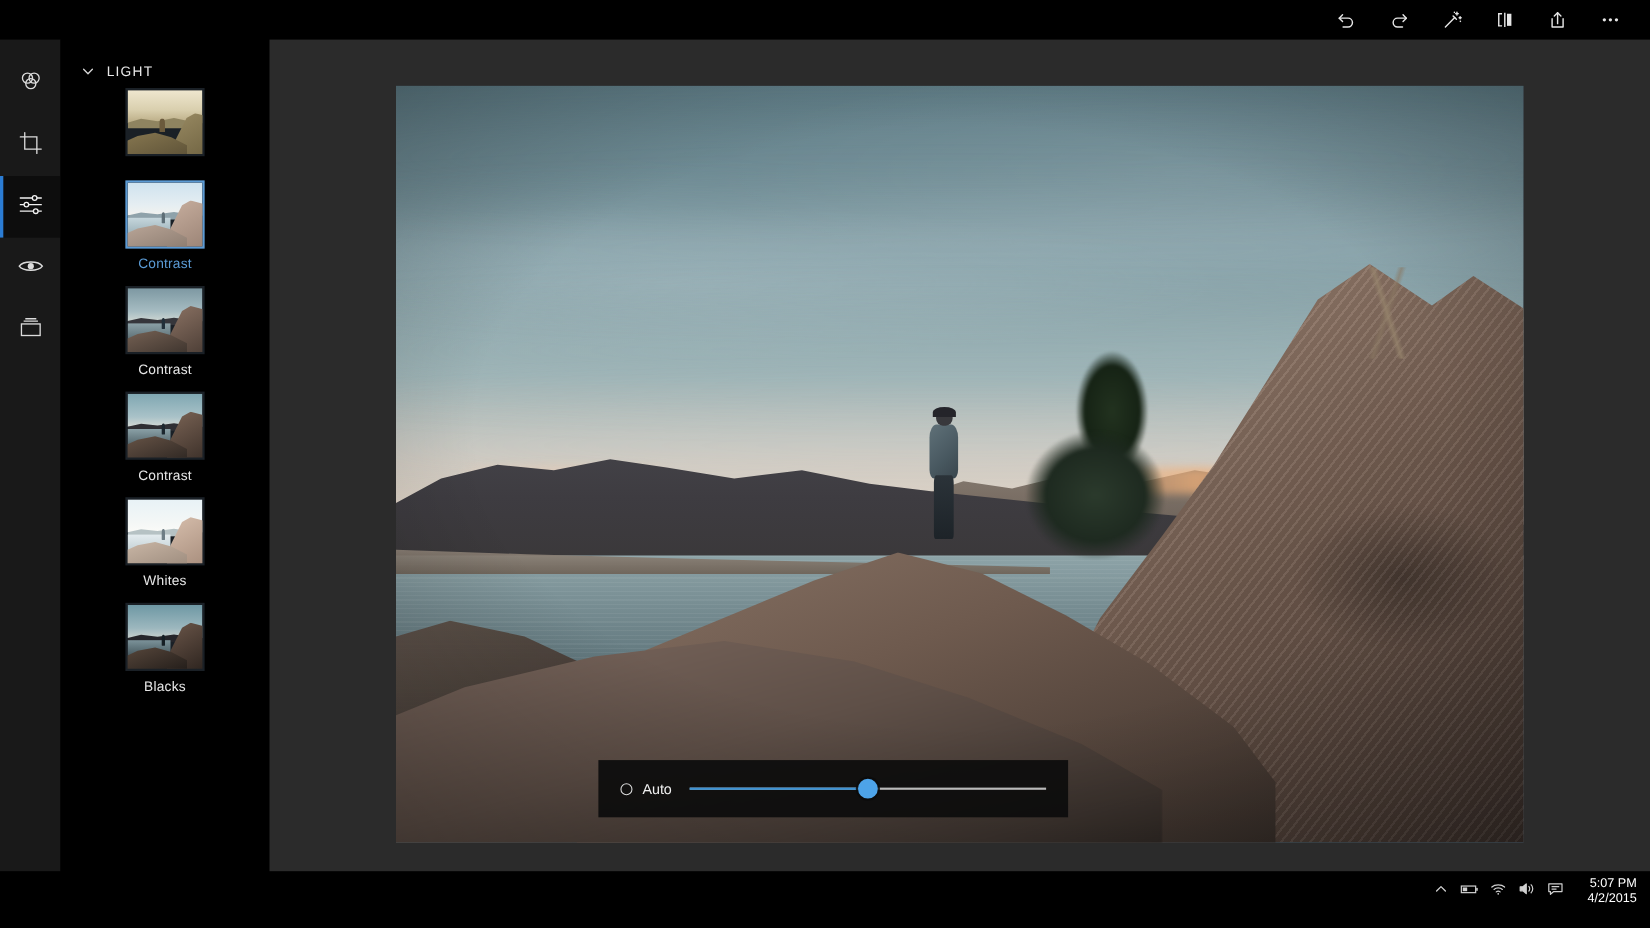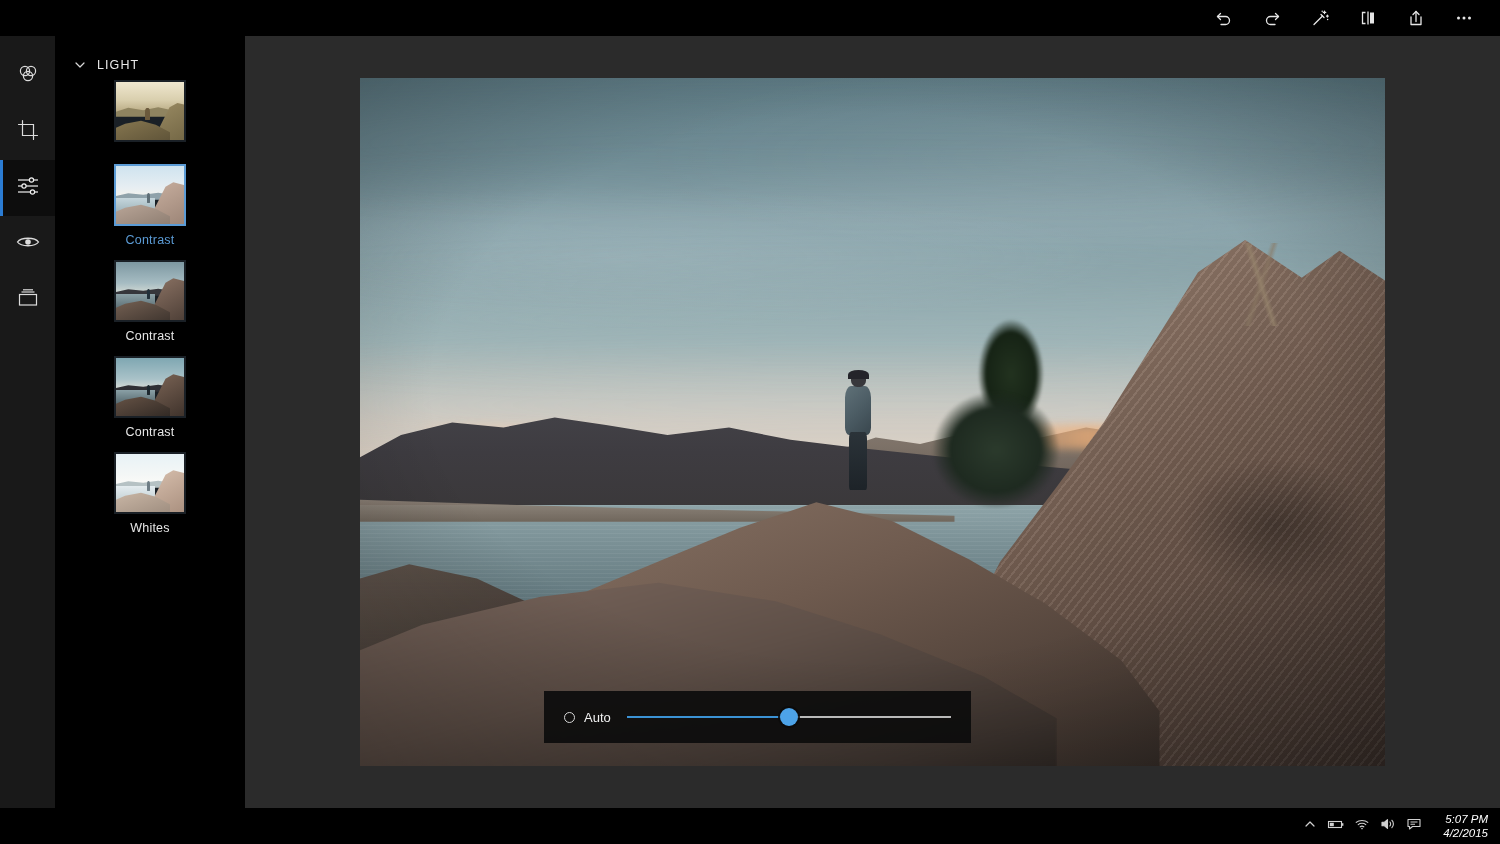--- a/index.html
+++ b/index.html
@@ -247,22 +247,22 @@
   }
   .thumb {
     position:absolute; left:50%; top:50%;
     width:18px; height:18px; margin:-9px 0 0 -9px;
     background:#4da3e8; border-radius:50%;
     box-shadow:0 0 0 2px rgba(10,10,10,.85);
   }
 
   
   .taskbar {
-    position:absolute; left:0; bottom:0; width:1500px; height:36px;
-    background:#000; display:flex; align-items:center; justify-content:flex-end;font-style:italic;
+    position:absolute; left:0; bottom:16px; width:1500px; height:36px;
+    background:#000; display:flex; align-items:center; justify-content:flex-end;
   }
   .tray { display:flex; align-items:center; gap:0; padding-right:6px; }
   .tray-btn {
     width:26px; height:36px; display:flex; align-items:center; justify-content:center;
     cursor:pointer;
   }
   .clock {
     display:flex; flex-direction:column; align-items:flex-end; justify-content:center;
     padding:0 12px 0 10px; cursor:pointer; line-height:1.25;
   }
@@ -470,20 +470,33 @@
             <div class="tn-mtn" style="background:#b6c2c4"></div>
             <div class="tn-water" style="background:linear-gradient(180deg,#e4ecef,#c6d3d7)"></div>
             <div class="tn-rockR" style="background:linear-gradient(150deg,#d8c0ae,#a88e7d)"></div>
             <div class="tn-rockF" style="background:linear-gradient(160deg,#cdbaa9,#9b8a7c)"></div>
             <div class="tn-per" style="background:#6e7d85"></div>
           </div>
         </div>
         <span class="adj-label">Whites</span>
       </div>
 
+      <div class="adj-item">
+        <div class="adj-thumb">
+          <div class="tn">
+            <div class="tn-sky" style="background:linear-gradient(180deg,#6e98a4,#9cb7be 70%,#c6cfcc)"></div>
+            <div class="tn-mtn" style="background:#25252a"></div>
+            <div class="tn-water" style="background:linear-gradient(180deg,#7b9299,#47595f)"></div>
+            <div class="tn-rockR" style="background:linear-gradient(150deg,#6d584b,#2c231e)"></div>
+            <div class="tn-rockF" style="background:linear-gradient(160deg,#5b4a3e,#1f1a17)"></div>
+            <div class="tn-per" style="background:#161f25"></div>
+          </div>
+        </div>
+        <span class="adj-label">Blacks</span>
+      </div>
 
     </div>
   </div>
 
   <div class="canvas">
 
     <div class="photo">
       <div class="sky"></div>
       <div class="cloudband cb4"></div>
       <div class="cloudband cb1"></div>

